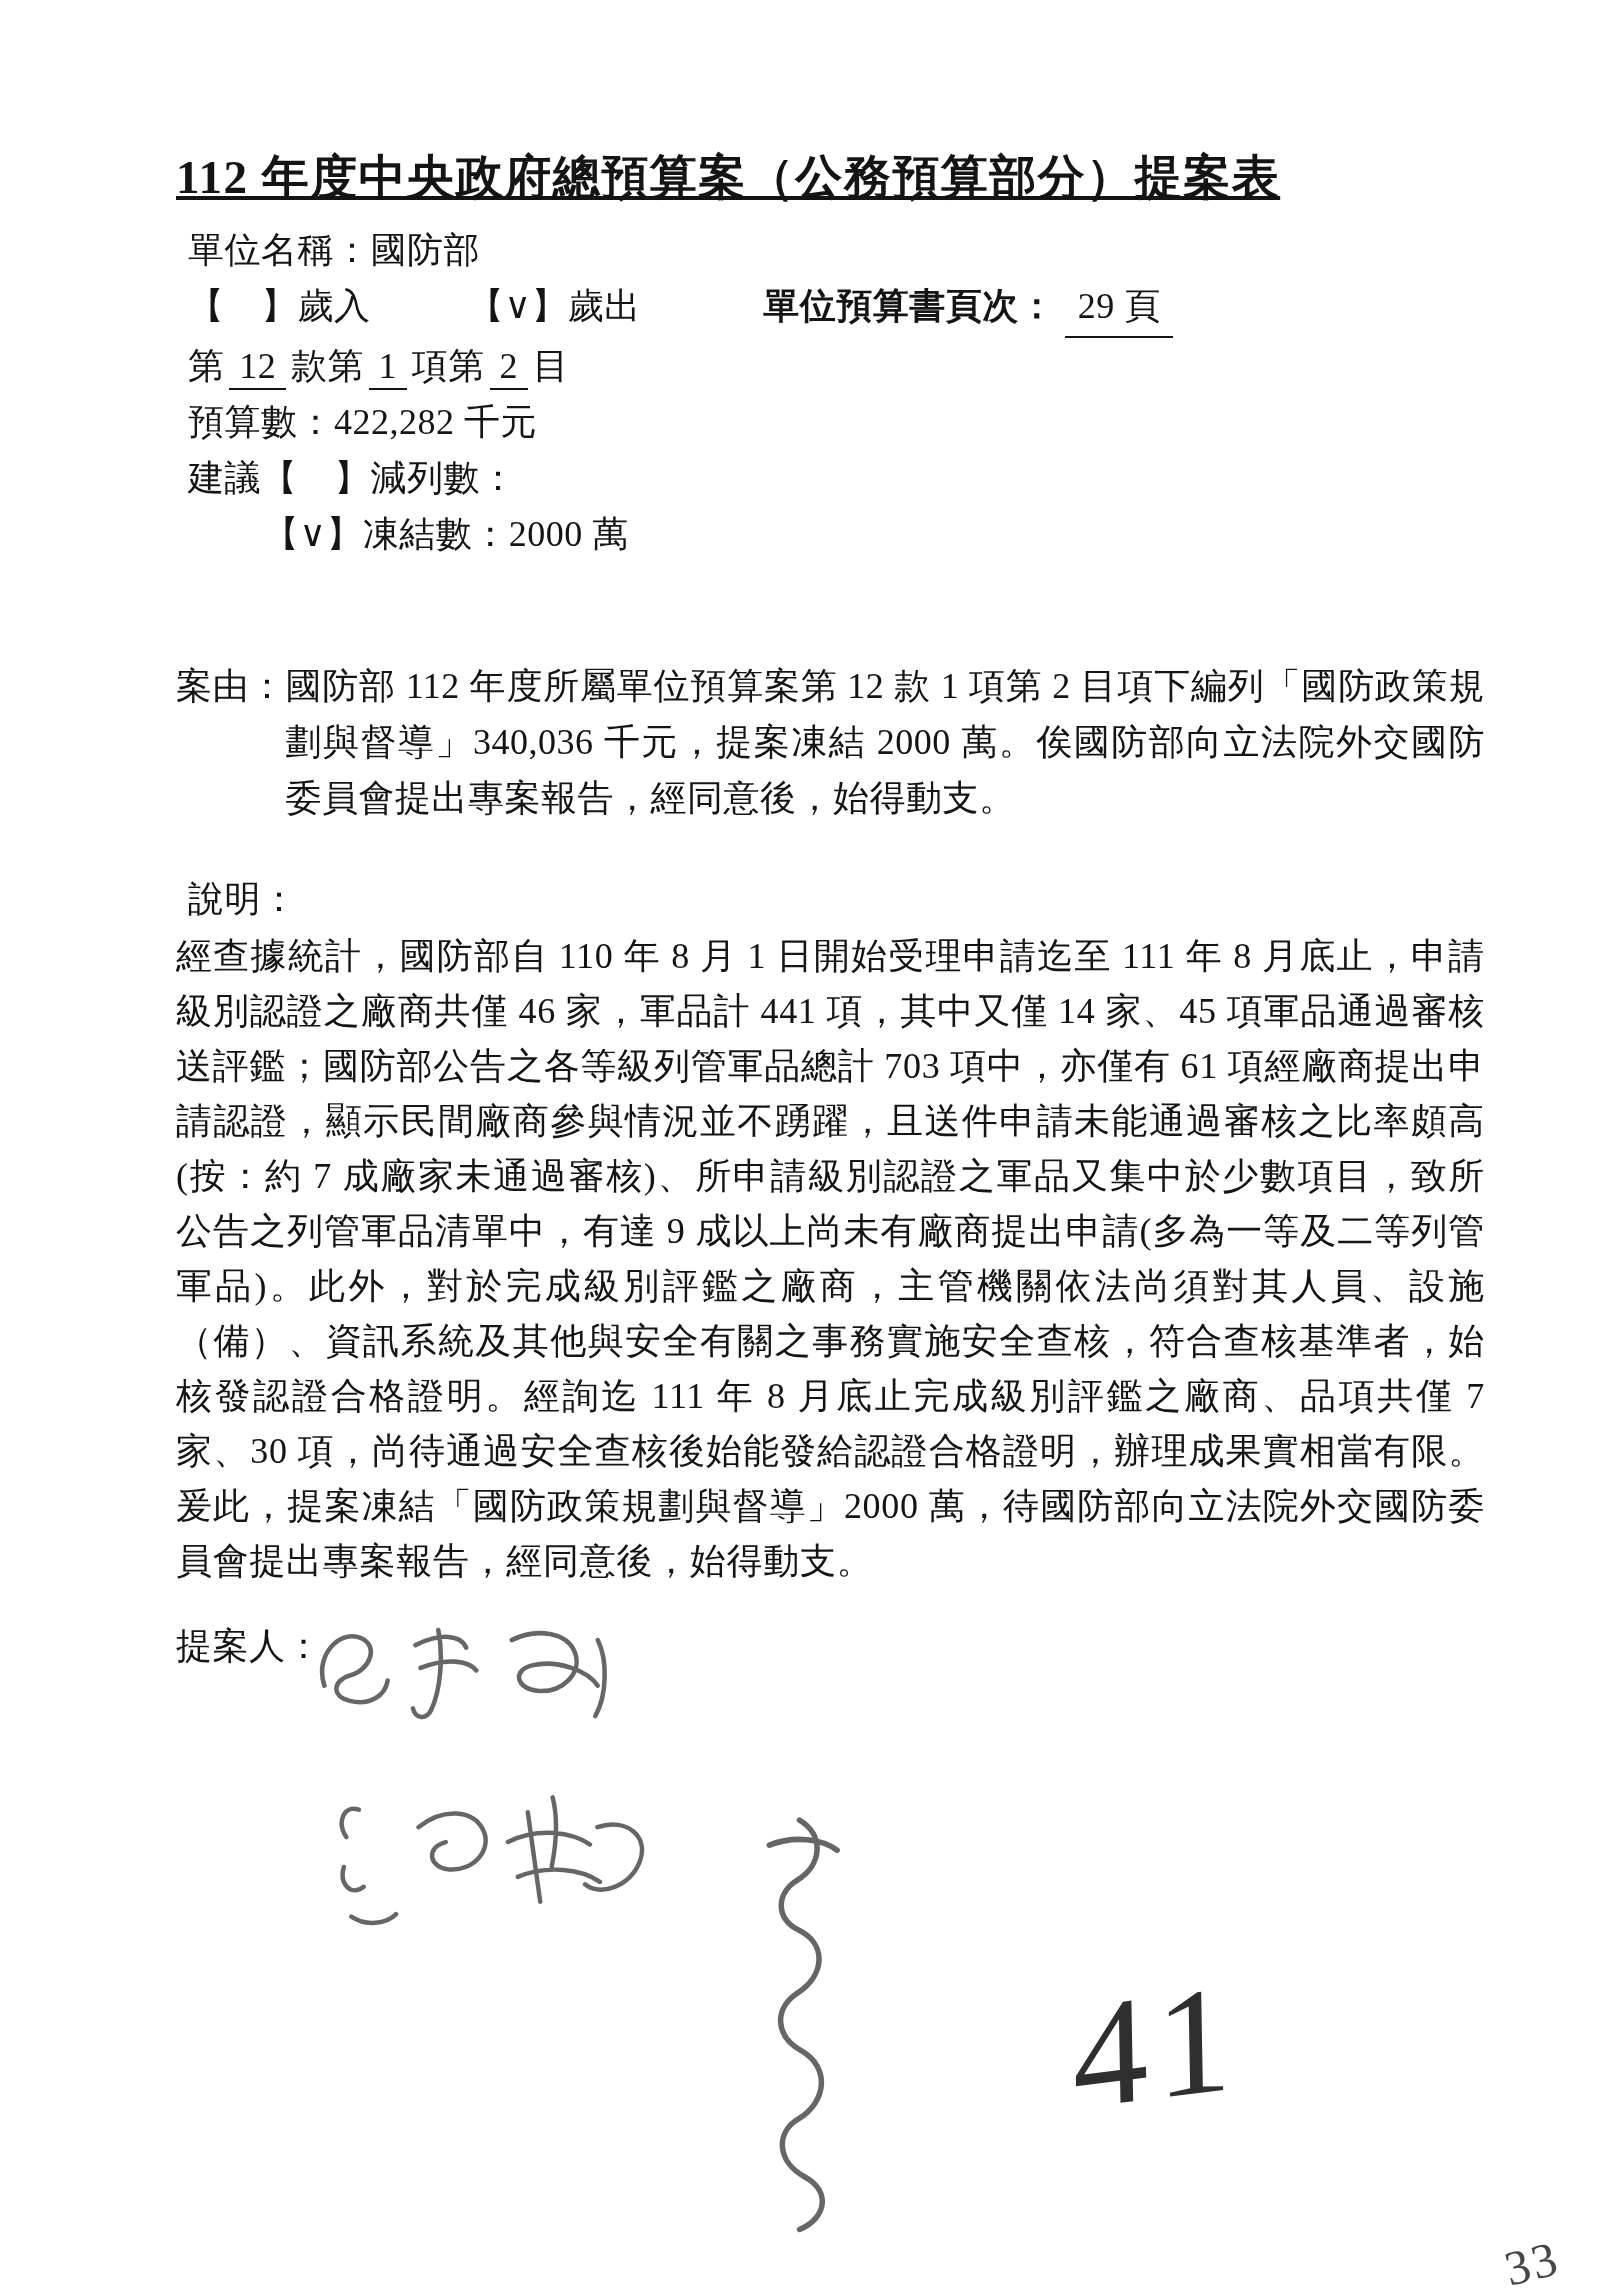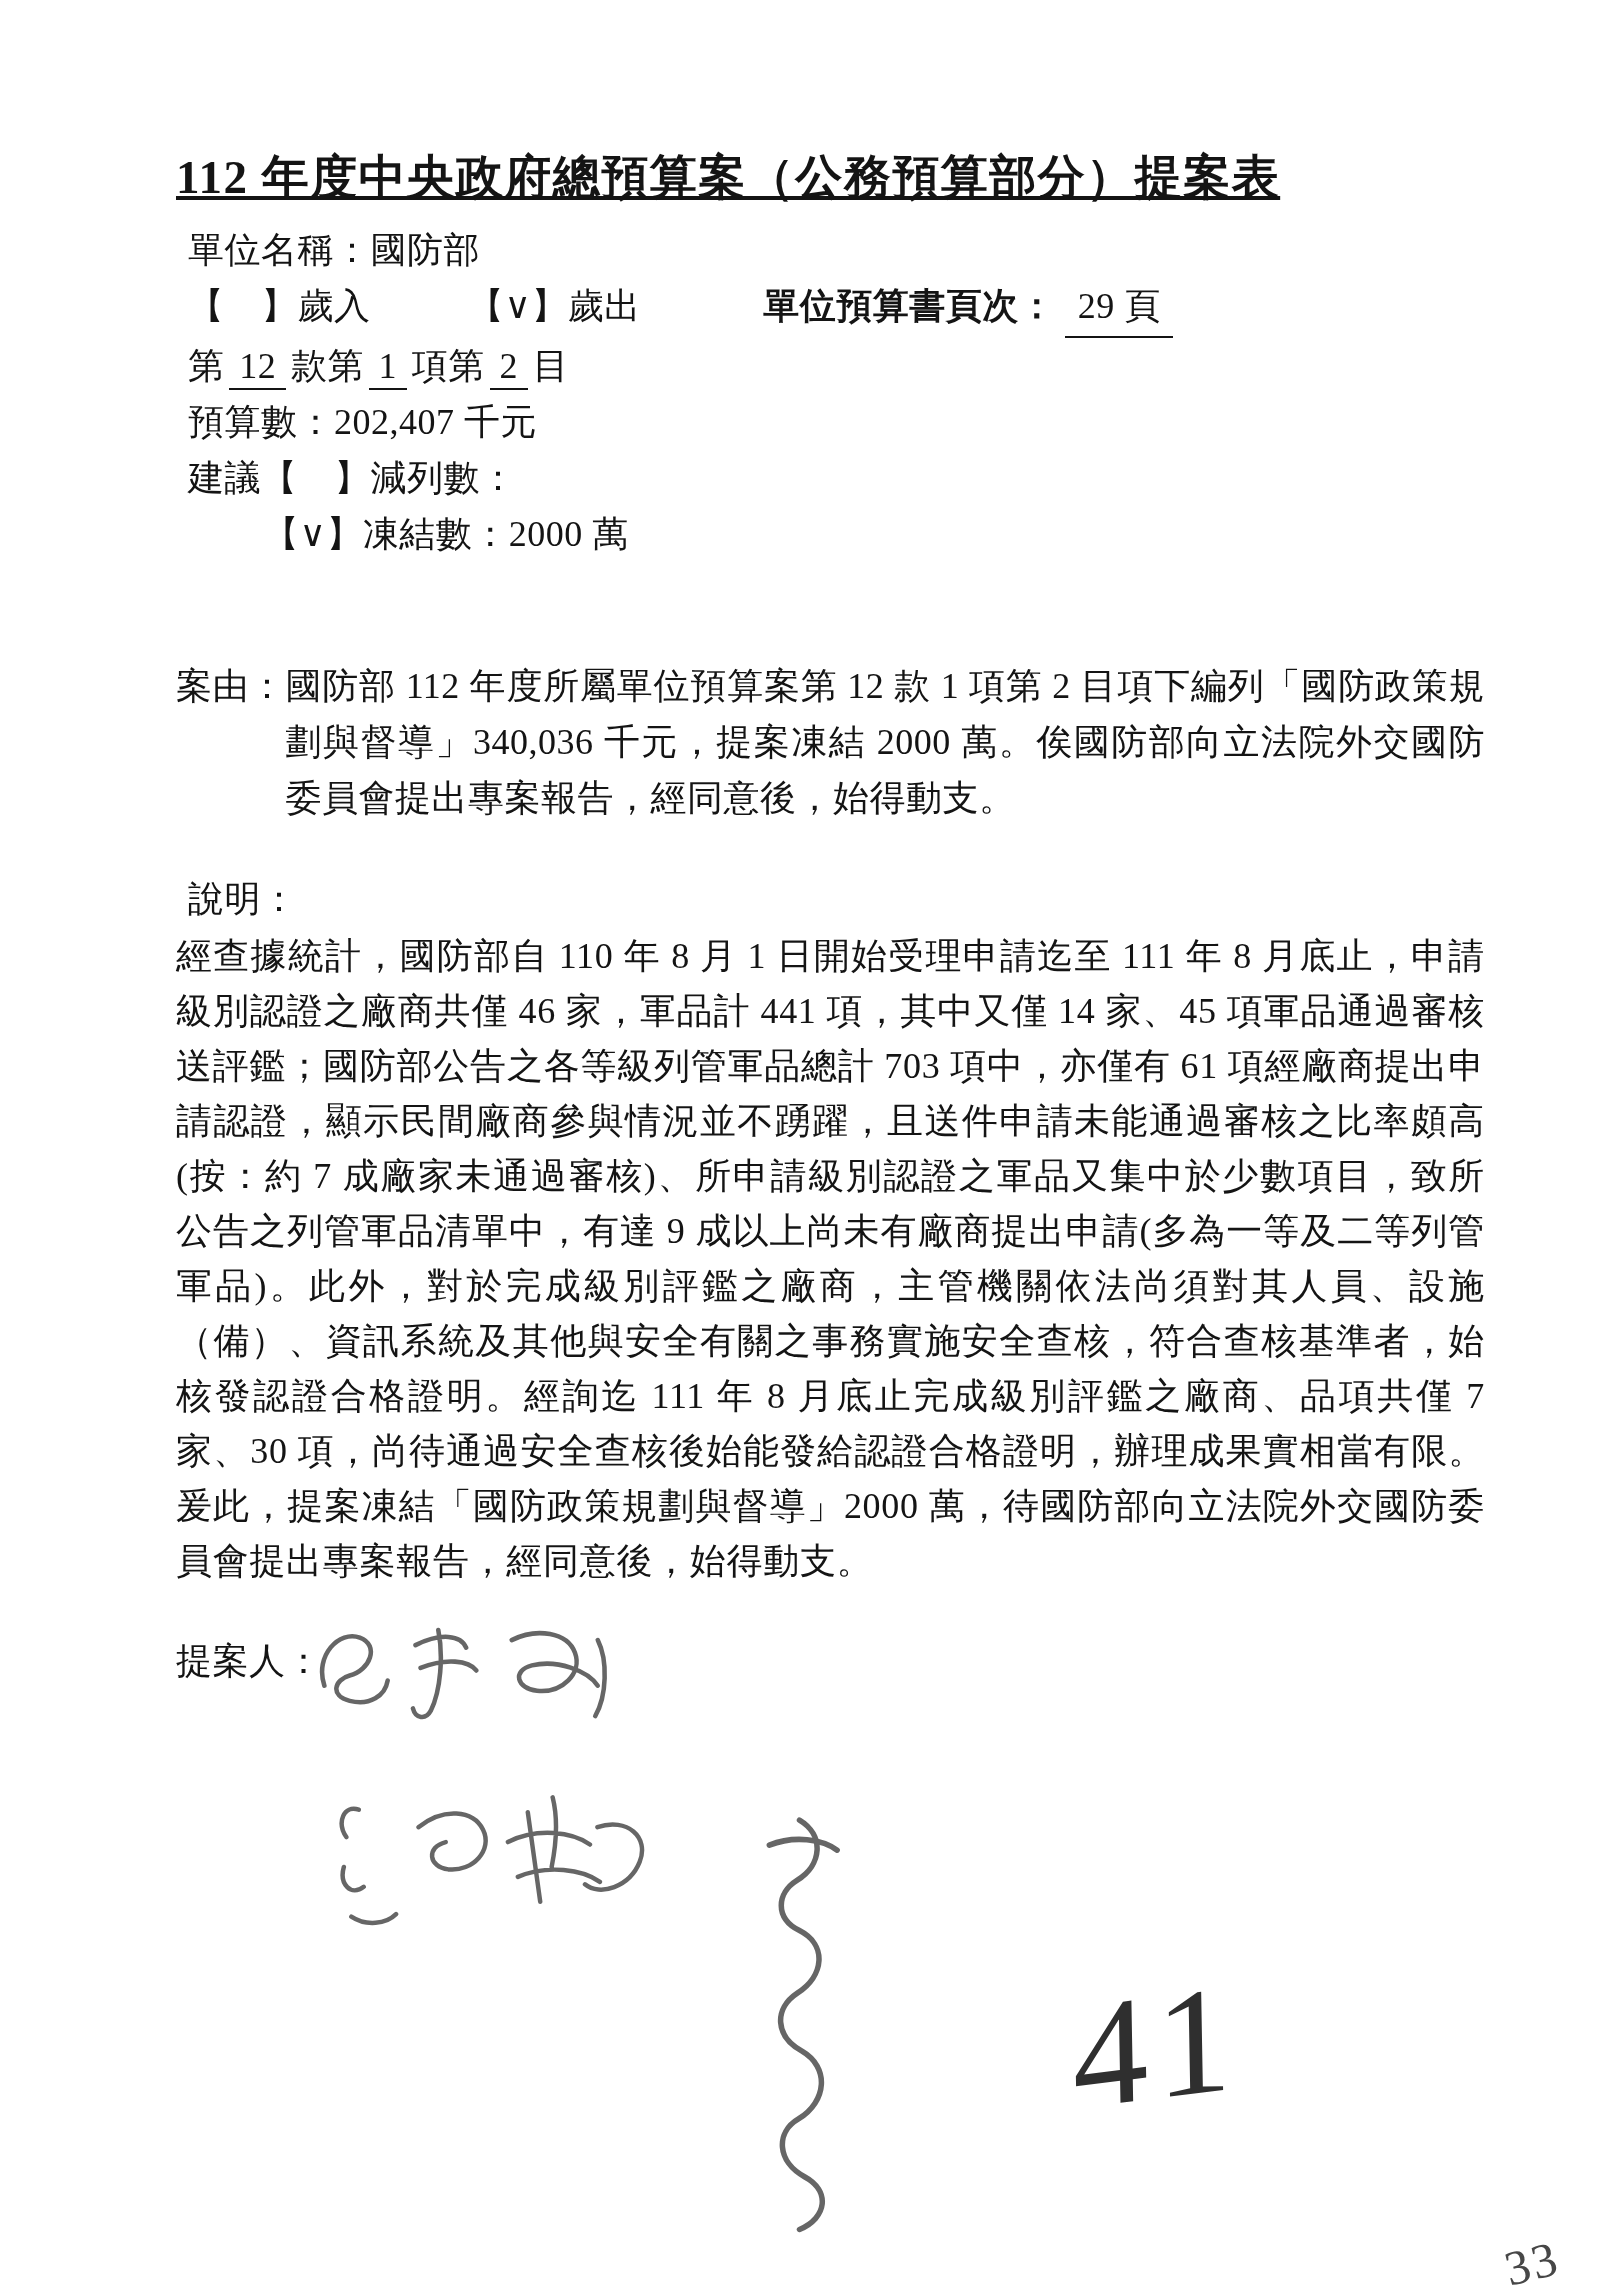--- a/index.html
+++ b/index.html
@@ -33,21 +33,21 @@
   .hang-label { flex:0 0 auto; white-space:nowrap; letter-spacing:0.5px; }
   .hang-body { flex:1 1 auto; text-align:justify; letter-spacing:0.5px; }
   .expl-label { margin-top:45px; }
   .para {
     font-size:36px;
     line-height:55px;
     text-align:justify;
     letter-spacing:0.7px;
     margin-top:2px;
   }
-  .proposer { margin-top:48px; font-size:36px; letter-spacing:0.5px; }
+  .proposer { margin-top:33px; font-size:36px; letter-spacing:0.5px; }
   .sig { position:absolute; opacity:.85; }
   .sig path {
     stroke:#4c4c4c;
     fill:none;
     stroke-linecap:round;
     stroke-linejoin:round;
   }
   .sig1 { left:294px; top:1609px; width:324px; height:128px; }
   .sig2 { left:319px; top:1766px; width:348px; height:172px; }
   .sig3 { left:738px; top:1810px; width:128px; height:427px; }
@@ -83,21 +83,21 @@
       <span class="sp1">【∨】歲出</span>
       <span class="sp2">單位預算書頁次：</span>
       <span class="u37">29 頁</span>
     </div>
 
 
     <div class="line">
       <span>第</span><span class="unum">12</span><span>款第</span><span class="unum">1</span><span>項第</span><span class="unum">2</span><span>目</span>
     </div>
 
-    <div class="line">預算數：202,407 千元</div>
+    <div class="line">預算數：422,282 千元</div>
 
     <div class="line">建議【　】減列數：</div>
     <div class="line indent2">【∨】凍結數：2000 萬</div>
 
     <div class="hang">
       <span class="hang-label">案由：</span>
       <div class="hang-body">國防部 112 年度所屬單位預算案第 12 款 1 項第 2 目項下編列「國防政策規劃與督導」340,036 千元，提案凍結 2000 萬。俟國防部向立法院外交國防委員會提出專案報告，經同意後，始得動支。</div>
     </div>
 
     <div class="line expl-label">說明：</div>

